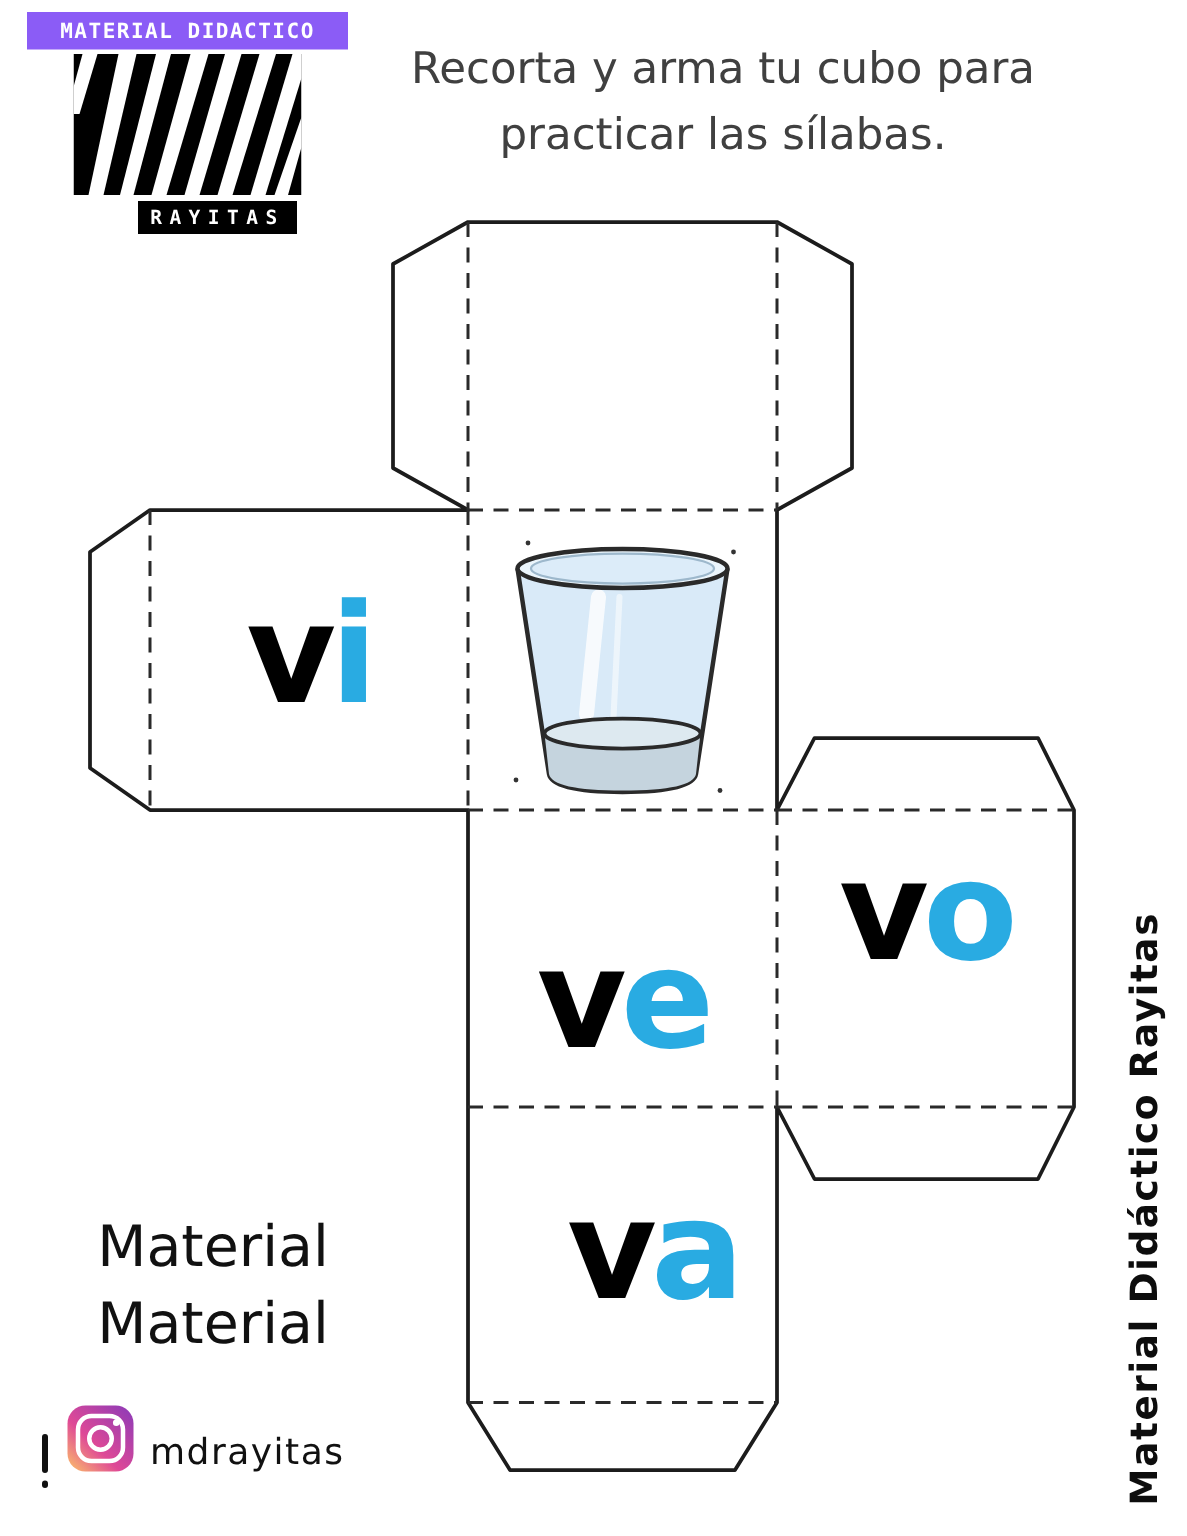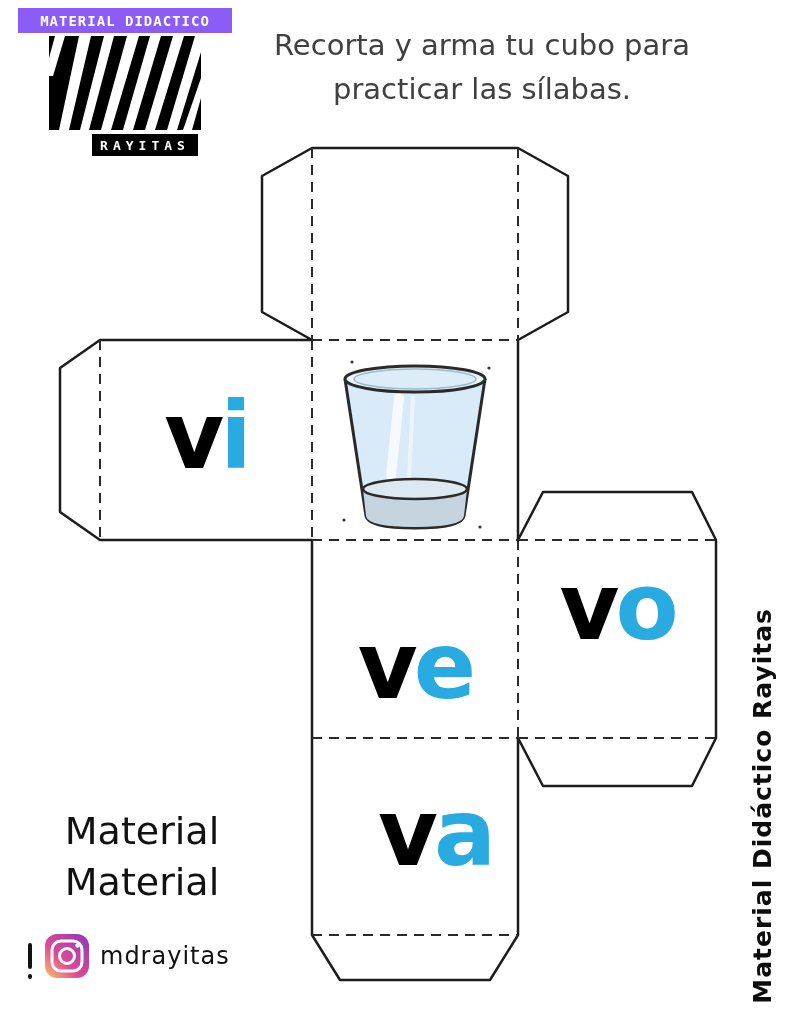--- a/index.html
+++ b/index.html
@@ -26,21 +26,21 @@
   .syll .v{color:#29abe2;}
   #syll-vu{left:312px;top:195px;width:206px;}
   #syll-vi{left:100px;top:391px;width:212px;}
   #syll-ve{left:312px;top:621px;width:206px;}
   #syll-vo{left:518px;top:562px;width:198px;}
   #syll-va{left:312px;top:788px;width:206px;padding-left:20px;}
 
   
   .free{position:absolute;left:38px;top:806px;width:208px;text-align:center;
         font-size:38px;line-height:1.35;color:#111;}
-  .ig-row{position:absolute;left:28px;top:930px;height:52px;display:flex;align-items:center;gap:10px;}
+  .ig-row{position:absolute;left:28px;top:930px;height:52px;display:flex;align-items:flex-end;gap:10px;}
   .bang{width:4px;height:26px;background:#111;border-radius:2px;position:relative;margin-right:2px;}
   .bang:after{content:"";position:absolute;left:0;top:31px;width:4px;height:5px;background:#111;border-radius:2px;}
   .handle{font-size:24px;letter-spacing:1px;color:#111;}
 
   
   .vcredit{position:absolute;right:14px;bottom:20px;writing-mode:vertical-rl;
            transform:rotate(180deg);font-size:25px;font-weight:bold;letter-spacing:1px;color:#0d0d0d;}
 </style>
 </head>
 <body>

